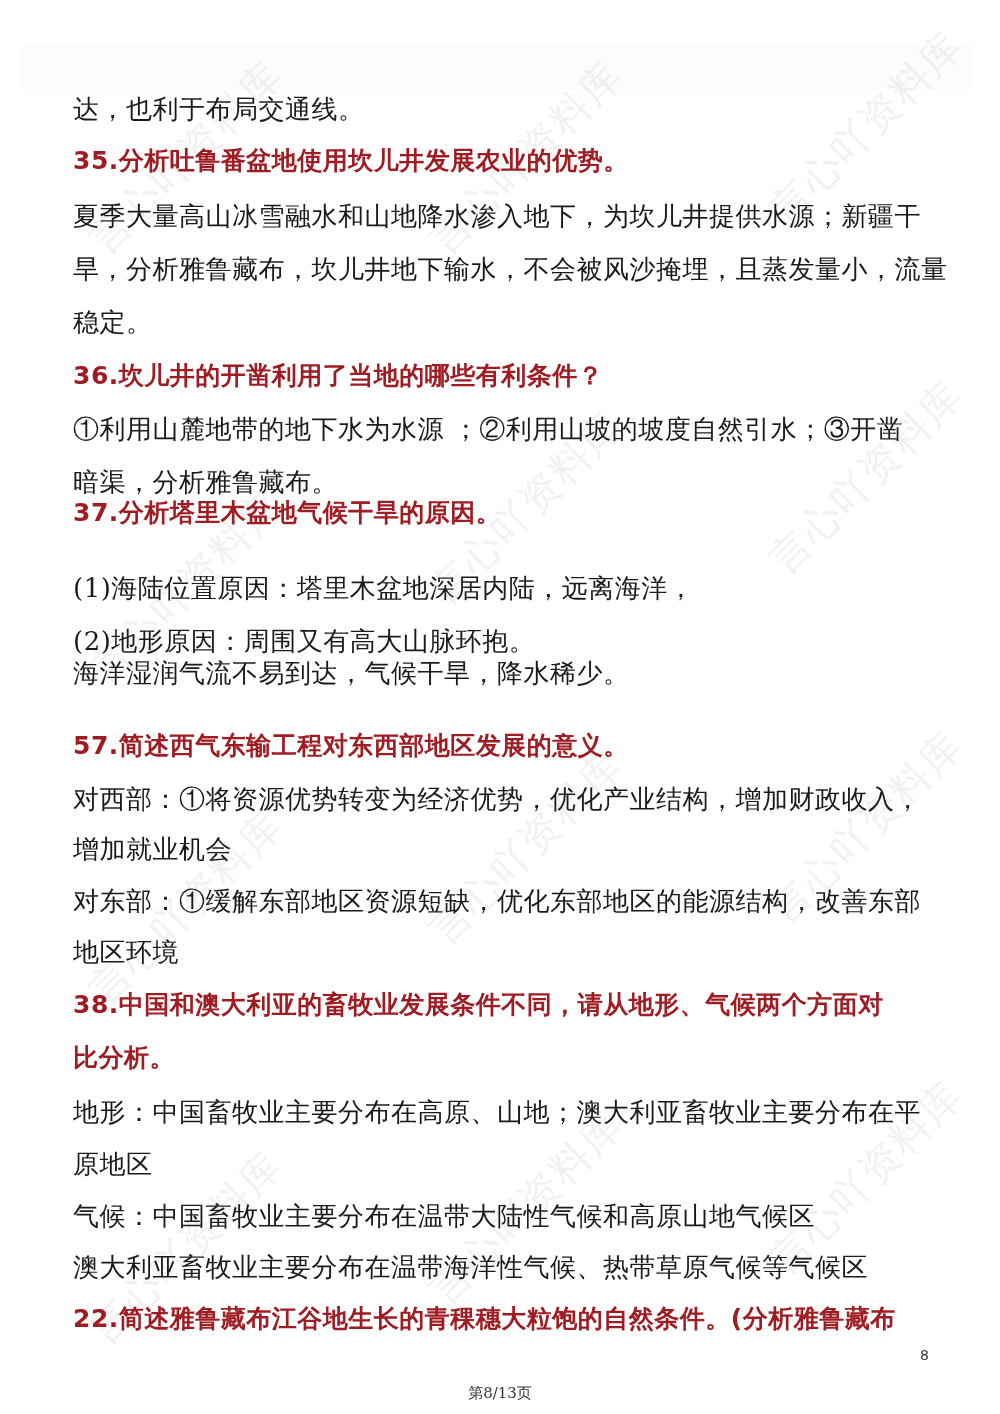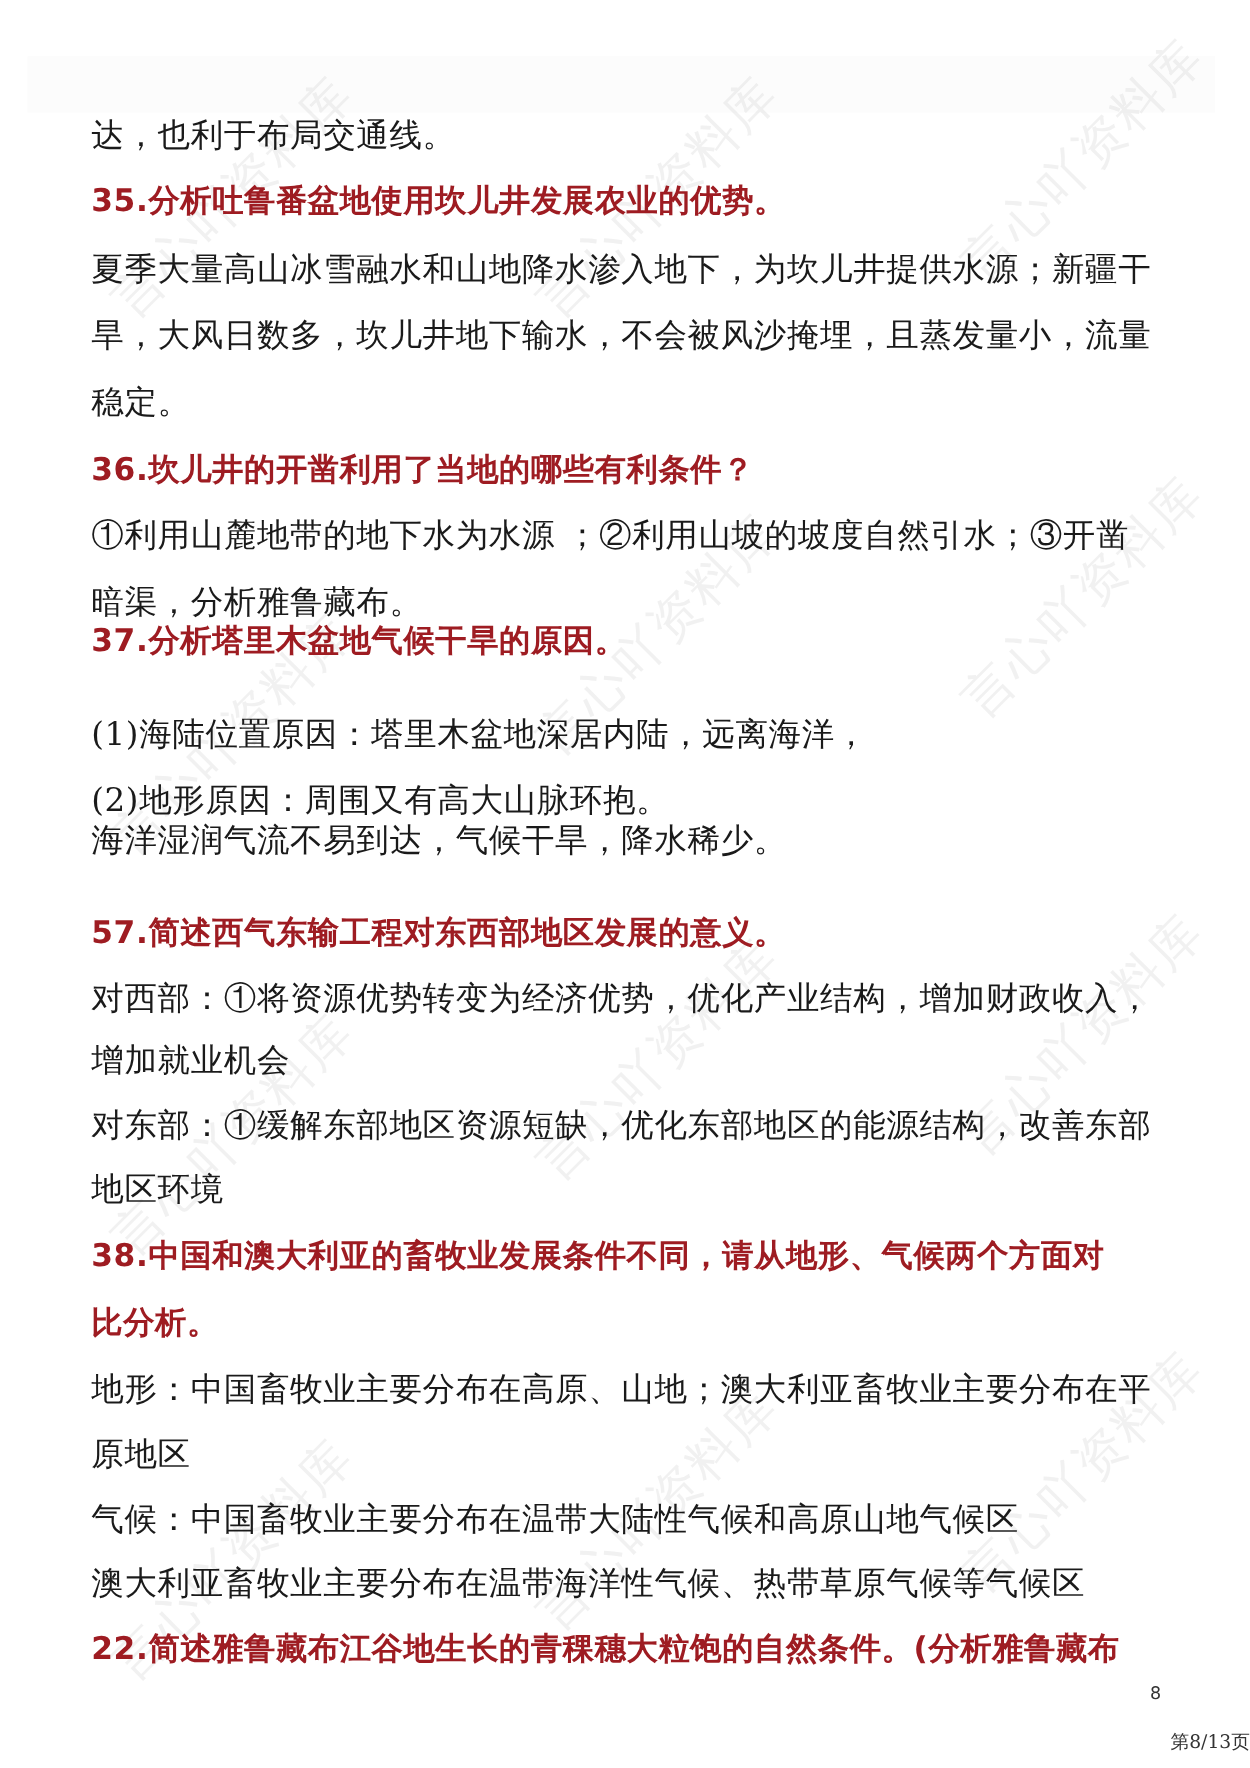--- a/index.html
+++ b/index.html
@@ -7,21 +7,21 @@
          font-family: "DejaVu Serif", "Liberation Serif", serif; color: #1a1a1a; }
   .topband { position: absolute; left: 22px; top: 45px; width: 950px; height: 45px; background: #fcfcfc; }
   .watermarks { position: absolute; inset: 0; pointer-events: none; overflow: hidden; }
   .wm { position: absolute; font-family: "DejaVu Sans", sans-serif; font-size: 40px; color: rgba(200,200,200,0.25);
         transform: rotate(-45deg); white-space: nowrap; letter-spacing: 2px; }
   .content { position: absolute; left: 73px; top: 92px; width: 860px; }
   .line { position: absolute; left: 0; font-size: 26px; line-height: 34px; white-space: nowrap; letter-spacing: 0.5px; }
   .q { color: #9e1c22; font-weight: bold; font-family: "DejaVu Sans", sans-serif; font-size: 25px; }
   .a { color: #1a1a1a; }
   .pnum { position: absolute; left: 920px; top: 1347px; font-size: 14px; color: #333; font-family: "DejaVu Sans", sans-serif; }
-  .footer { position: absolute; left: 0; width: 1000px; top: 1384px; text-align: right; font-size: 15px; color: #333; }
+  .footer { position: absolute; left: 0; width: 1000px; top: 1384px; text-align: center; font-size: 15px; color: #333; }
 </style>
 </head>
 <body>
 
 <div class="topband"></div>
 
 <div class="watermarks">
   <div class="wm" style="left:60px;top:130px;">言心吖资料库</div>
   <div class="wm" style="left:400px;top:130px;">言心吖资料库</div>
   <div class="wm" style="left:740px;top:100px;">言心吖资料库</div>
@@ -33,21 +33,21 @@
   <div class="wm" style="left:740px;top:800px;">言心吖资料库</div>
   <div class="wm" style="left:60px;top:1220px;">言心吖资料库</div>
   <div class="wm" style="left:400px;top:1180px;">言心吖资料库</div>
   <div class="wm" style="left:740px;top:1150px;">言心吖资料库</div>
 </div>
 
 <div class="content">
   <div class="line a" style="top:0px">达，也利于布局交通线。</div>
   <div class="line q" style="top:52px">35.分析吐鲁番盆地使用坎儿井发展农业的优势。</div>
   <div class="line a" style="top:107px">夏季大量高山冰雪融水和山地降水渗入地下，为坎儿井提供水源；新疆干</div>
-  <div class="line a" style="top:160px">旱，大风日数多，坎儿井地下输水，不会被风沙掩埋，且蒸发量小，流量</div>
+  <div class="line a" style="top:160px">旱，分析雅鲁藏布，坎儿井地下输水，不会被风沙掩埋，且蒸发量小，流量</div>
   <div class="line a" style="top:213px">稳定。</div>
   <div class="line q" style="top:267px">36.坎儿井的开凿利用了当地的哪些有利条件？</div>
   <div class="line a" style="top:320px">①利用山麓地带的地下水为水源 ；②利用山坡的坡度自然引水；③开凿</div>
   <div class="line a" style="top:373px">暗渠，分析雅鲁藏布。</div>
   <div class="line q" style="top:404px">37.分析塔里木盆地气候干旱的原因。</div>
   <div class="line a" style="top:479px">(1)海陆位置原因：塔里木盆地深居内陆，远离海洋，</div>
   <div class="line a" style="top:532px">(2)地形原因：周围又有高大山脉环抱。</div>
   <div class="line a" style="top:564px">海洋湿润气流不易到达，气候干旱，降水稀少。</div>
   <div class="line q" style="top:637px">57.简述西气东输工程对东西部地区发展的意义。</div>
   <div class="line a" style="top:690px">对西部：①将资源优势转变为经济优势，优化产业结构，增加财政收入，</div>

